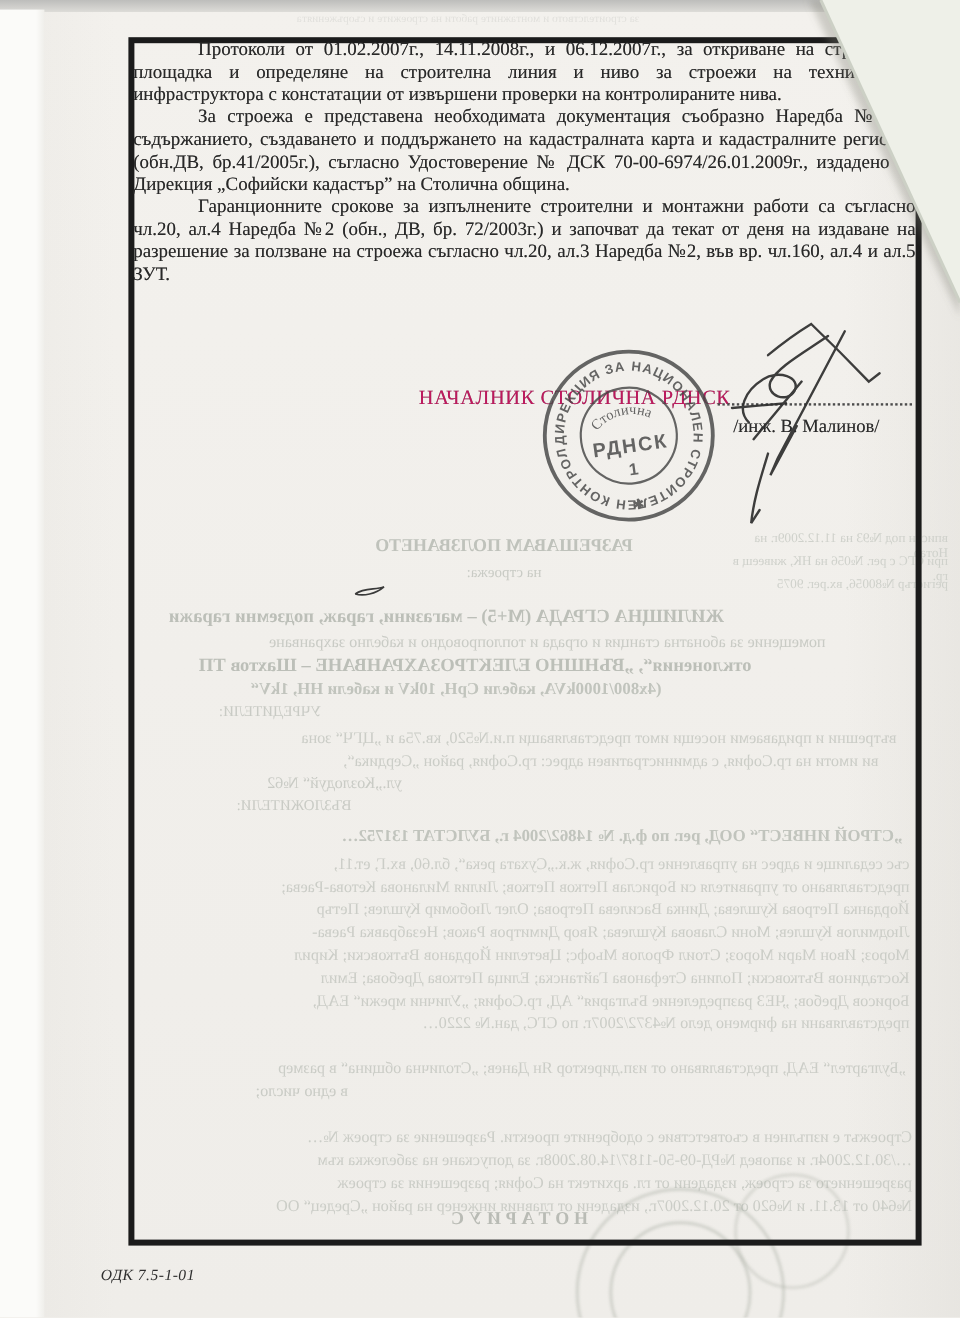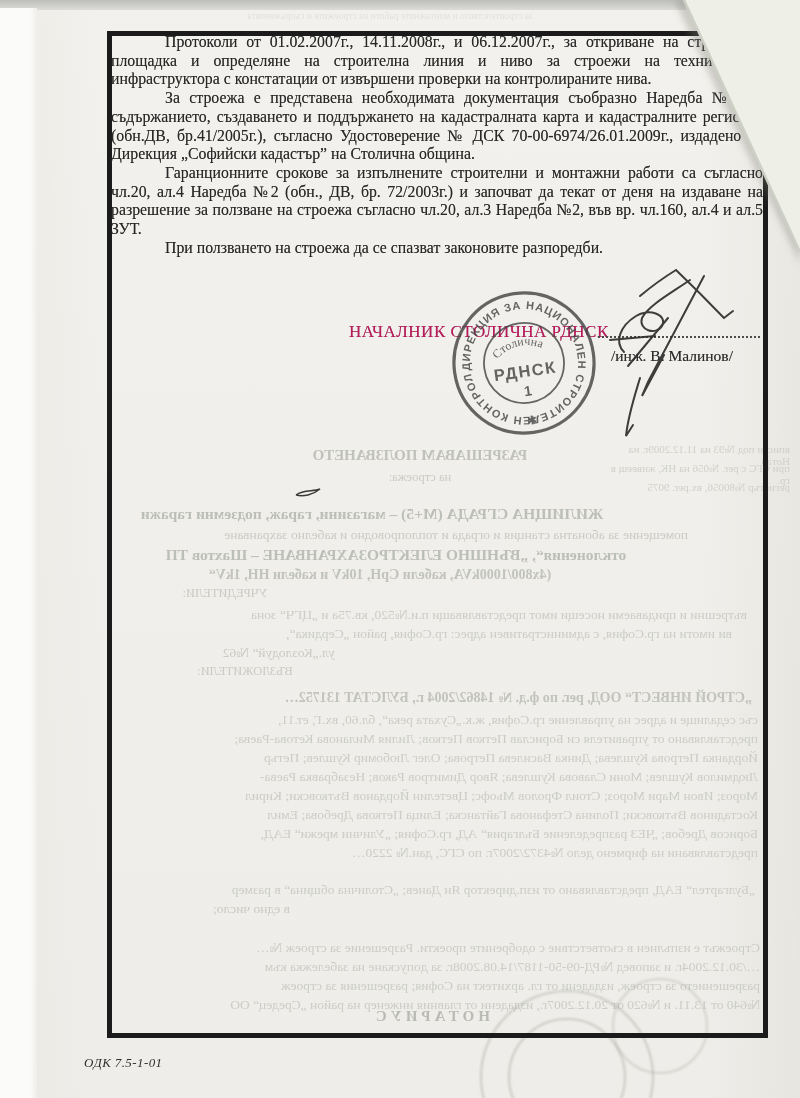--- a/index.html
+++ b/index.html
@@ -95,21 +95,20 @@
   <div class="bl-stamp" style="left:508px;top:1018px;width:114px;height:114px;"></div>
   <div class="bl-stamp" style="left:612px;top:978px;width:92px;height:92px;border-color:rgba(158,163,153,.35);"></div>
 </div>
 
 <div class="frame"></div>
 
 <div class="bodytext">
   <p>Протоколи от 01.02.2007г., 14.11.2008г., и 06.12.2007г., за откриване на строителна площадка и определяне на строителна линия и ниво за строежи на техническата инфраструктора с констатации от извършени проверки на контролираните нива.</p>
   <p>За строежа е представена необходимата документация съобразно Наредба №3 за съдържанието, създаването и поддържането на кадастралната карта и кадастралните регистри (обн.ДВ, бр.41/2005г.), съгласно Удостоверение № ДСК 70-00-6974/26.01.2009г., издадено от Дирекция „Софийски кадастър” на Столична община.</p>
   <p>Гаранционните срокове за изпълнените строителни и монтажни работи са съгласно чл.20, ал.4 Наредба №2  (обн., ДВ, бр. 72/2003г.) и започват да текат от деня на издаване на разрешение за ползване на строежа съгласно чл.20, ал.3 Наредба №2, във вр. чл.160, ал.4 и ал.5 ЗУТ.</p>
-  <p>При ползването на строежа да се спазват законовите разпоредби.</p>
 </div>
 
 <div class="sign-title">НАЧАЛНИК СТОЛИЧНА РДНСК</div>
 <div class="dotline"></div>
 <div class="signer">/инж. В. Малинов/</div>
 <div class="footer-code">ОДК 7.5-1-01</div>
 
 <svg class="overlay" width="800" height="1098" viewBox="0 0 800 1098">
 
   <g transform="rotate(-8 524 363)" opacity="0.82">

